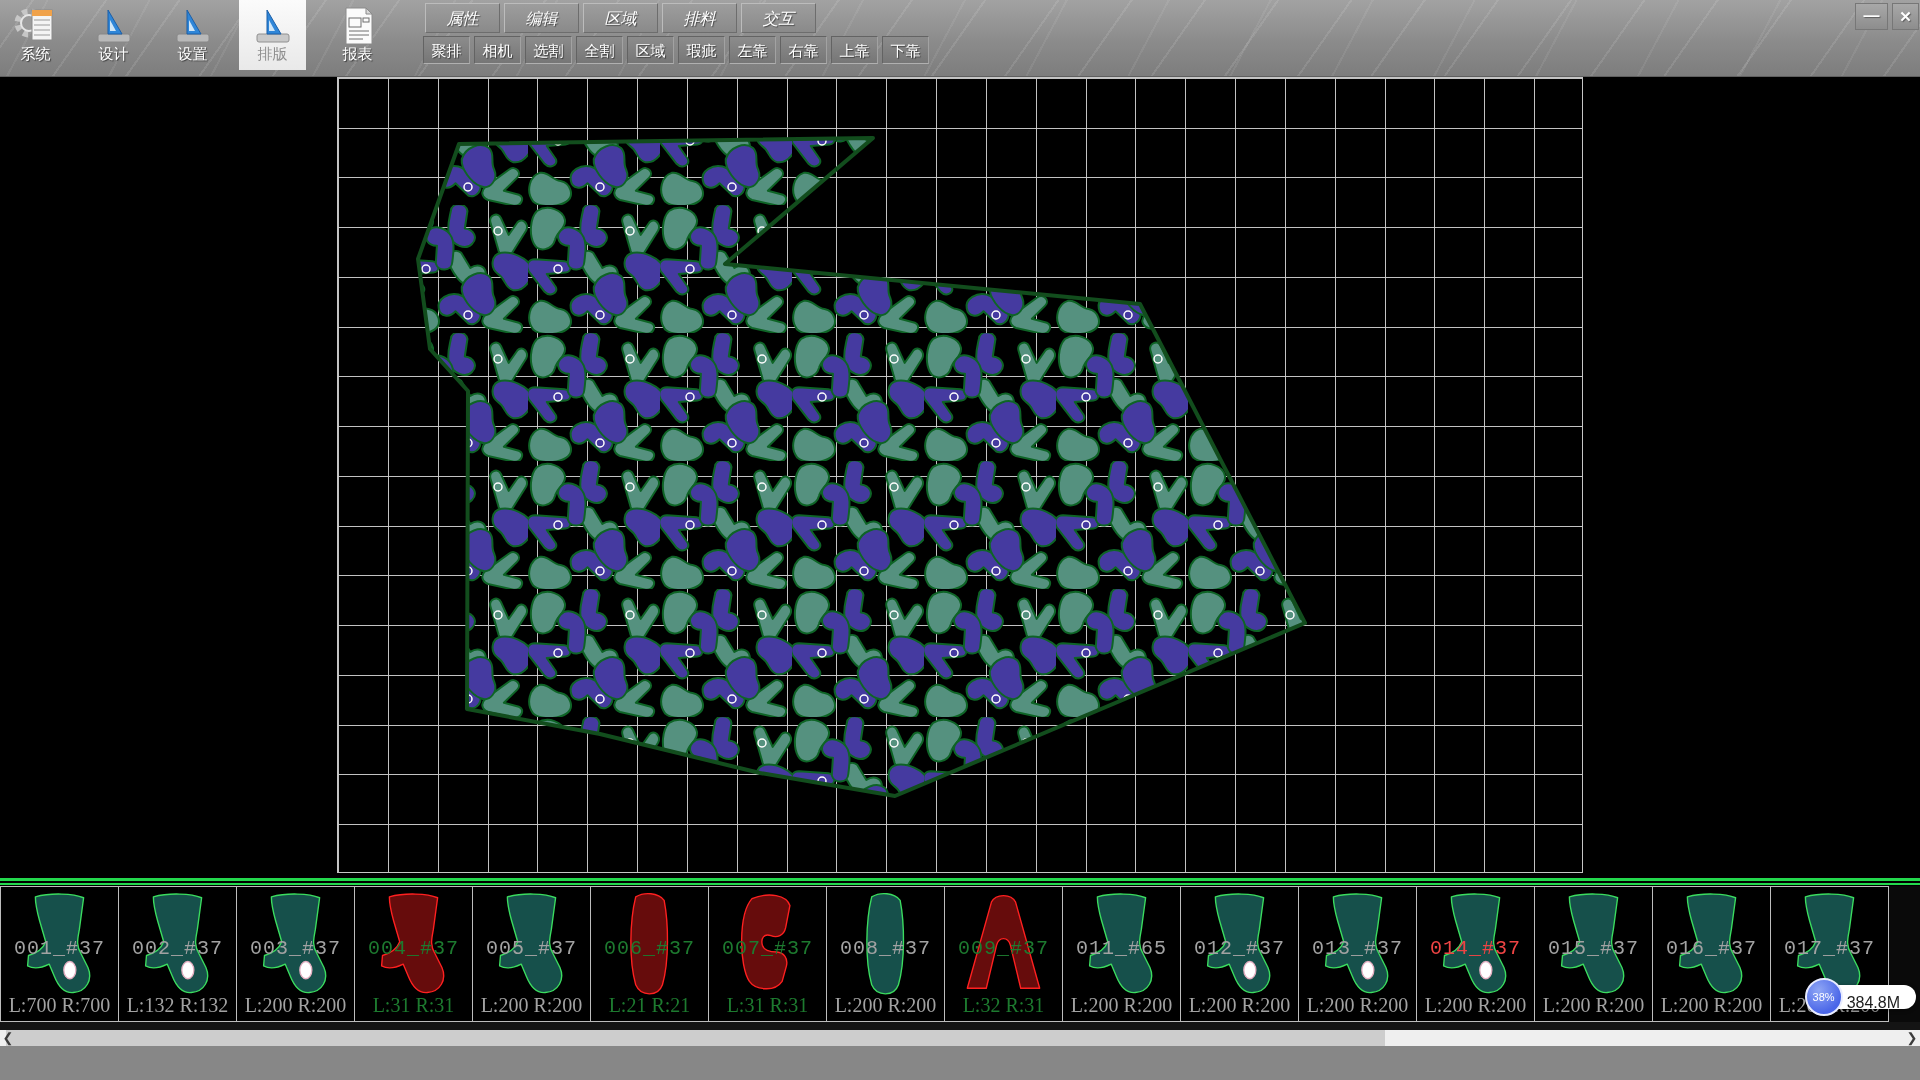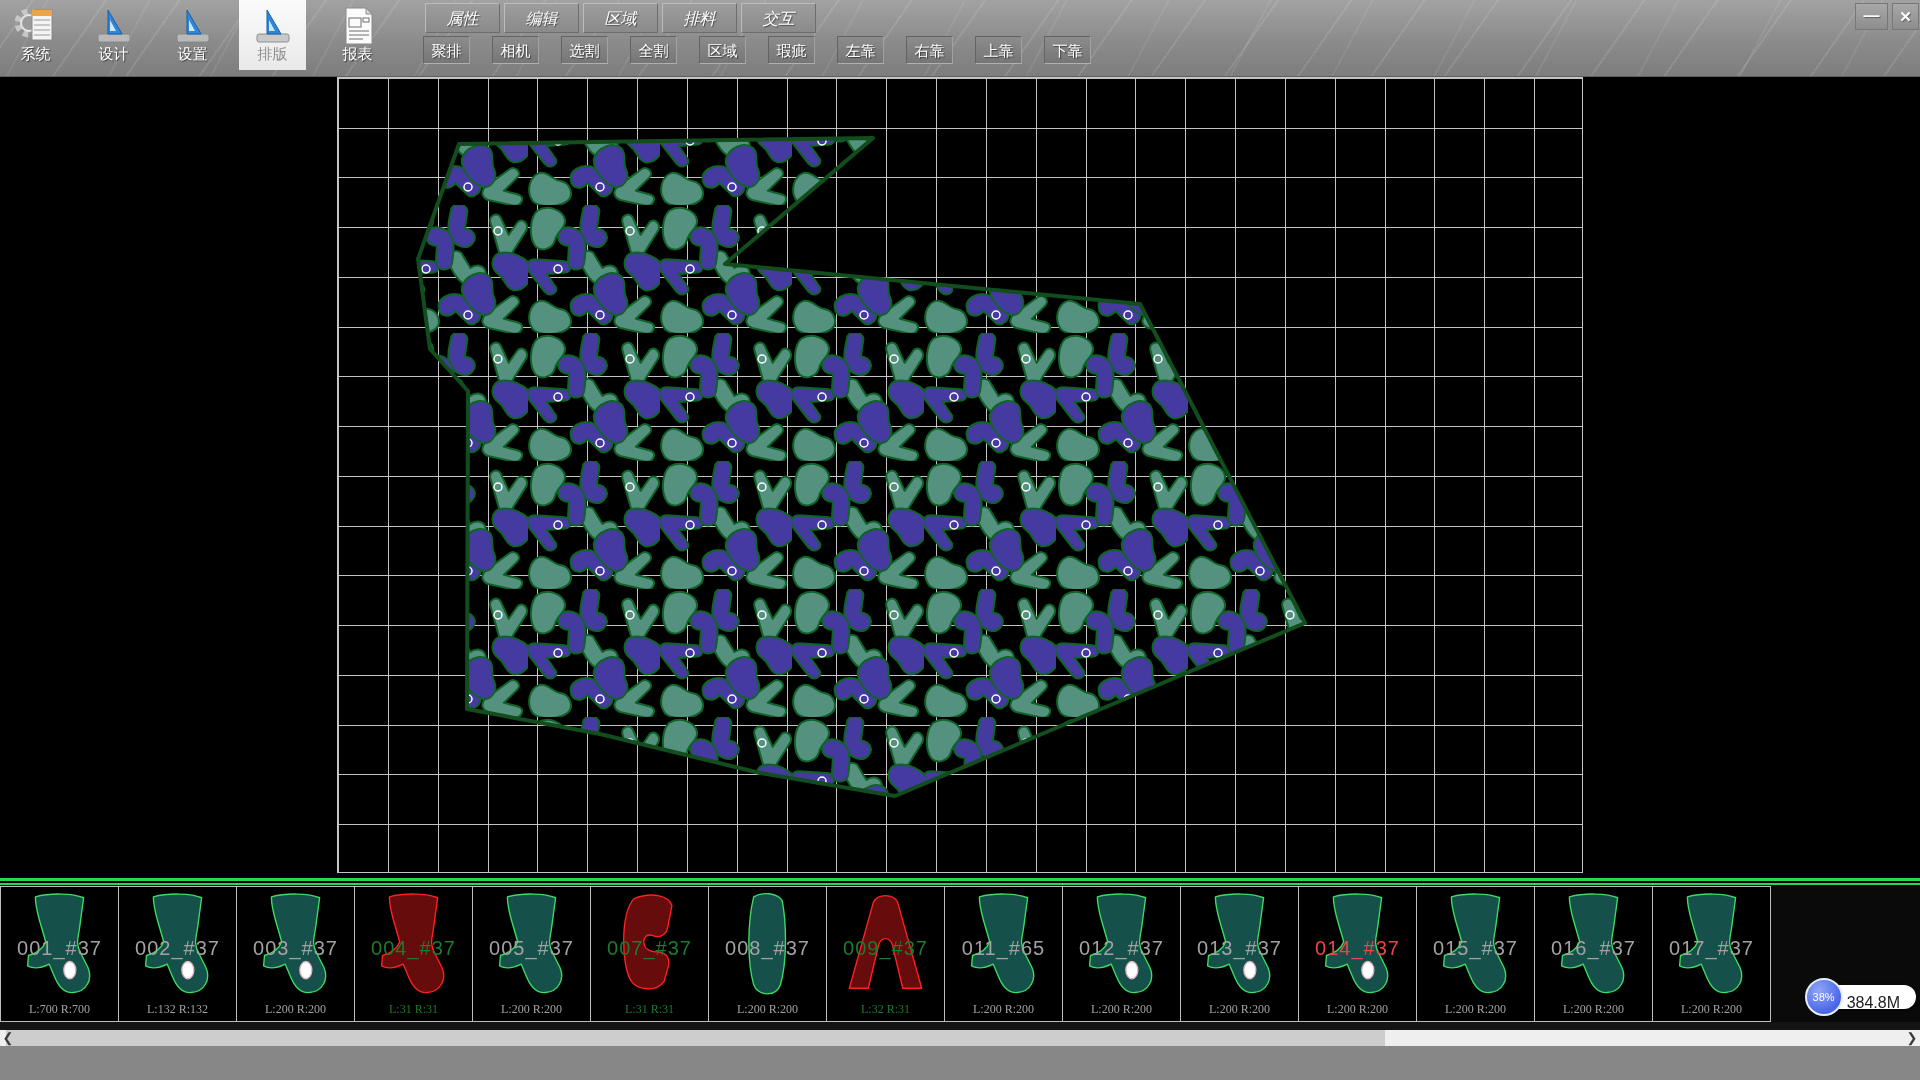--- a/index.html
+++ b/index.html
@@ -19,21 +19,21 @@
   .bigbtn.active{background:linear-gradient(#fbfbfb,#e9e9e9);}
   .bigbtn .blabel{position:absolute;left:0;right:0;bottom:6px;font-size:15px;color:#fff;
     text-shadow:1px 1px 1px rgba(0,0,0,.55);}
   .bigbtn.active .blabel{color:#8f8f8f;text-shadow:none;}
   .bigbtn svg{margin-top:6px;}
   .menurow1{position:absolute;left:425px;top:3px;display:flex;gap:4px;font-style:italic;}
   .menu-item{width:75px;height:30px;line-height:30px;text-align:center;color:#fff;font-size:16px;
     text-shadow:1px 1px 1px rgba(0,0,0,.5);
     background:linear-gradient(#9d9d9d,#8a8a8a);
     border:1px solid #bcbcbc;border-right-color:#6d6d6d;border-bottom-color:#6d6d6d;box-sizing:border-box;}
-  .menurow2{position:absolute;left:423px;top:36px;display:flex;gap:22px;}
+  .menurow2{position:absolute;left:423px;top:36px;display:flex;gap:4px;}
   .tool-btn{width:47px;height:28px;line-height:28px;text-align:center;color:#fff;font-size:15px;
     text-shadow:1px 1px 1px rgba(0,0,0,.55);
     background:linear-gradient(#8c8c8c,#767676);
     border:1px solid #636363;border-bottom-color:#b0b0b0;border-right-color:#a2a2a2;box-sizing:border-box;}
   .winctl{position:absolute;top:3px;height:27px;color:#fff;font-weight:bold;text-align:center;
     background:linear-gradient(#a8a8a8,#8d8d8d);border:1px solid #777;box-sizing:border-box;
     text-shadow:1px 1px 1px rgba(0,0,0,.4);}
   .winctl.min{left:1855px;width:33px;font-size:16px;line-height:24px;}
   .winctl.close{left:1892px;width:27px;font-size:15px;line-height:25px;}
 
@@ -51,23 +51,23 @@
   .greensep::before{content:"";position:absolute;left:0;top:0;width:100%;height:3px;background:var(--sep-green,#23d94d);}
   .greensep::after{content:"";position:absolute;left:0;top:5px;width:100%;height:2px;background:var(--sep-green,#23d94d);}
 
   
   .strip{position:absolute;left:0;top:886px;width:1920px;height:136px;background:#0a0a0a;
     display:flex;overflow:hidden;}
   .cell{position:relative;flex:0 0 117px;height:134px;background:#000;
     border:1px solid #bdbdbd;box-sizing:content-box;margin-right:-1px;}
   .cell svg{position:absolute;left:6px;top:3px;width:105px;height:112px;}
   .cell .cl{position:absolute;left:0;right:0;top:50px;text-align:center;
-    font-family:Liberation Sans, sans-serif;font-size:20px;letter-spacing:1px;}
+    font-family:Liberation Mono, monospace;font-size:20px;letter-spacing:1px;}
   .cell .lr{position:absolute;left:0;right:0;bottom:4px;text-align:center;
-    font-family:"Liberation Serif",serif;font-size:12px;}
+    font-family:"Liberation Serif",serif;font-size:20px;}
 
   
   .badge{position:absolute;right:4px;top:978px;display:flex;align-items:center;z-index:5;}
   .badge .pill{height:24px;line-height:36px;background:#fff;border-radius:18px;
     padding:0 16px 0 30px;margin-left:-26px;font-size:16px;color:#1d1d1d;
     box-shadow:0 1px 4px rgba(0,0,0,.45);}
   .badge .pct{position:relative;z-index:2;width:38px;height:38px;border-radius:50%;
     background:radial-gradient(circle at 35% 30%,#8fa6f5,var(--badge-blue,#4a66e8) 70%);
     border:2px solid #e8ecff;box-sizing:border-box;
     color:#fff;font-size:11px;display:flex;align-items:center;justify-content:center;}
@@ -241,20 +241,27 @@
       </div>
       <div class="cell">
         <svg viewBox="0 0 100 130" preserveAspectRatio="xMidYMid meet">
        <path d="M22,8 C40,3 66,4 78,9 L73,46 C71,57 69,64 75,74 L83,90 C89,104 81,118 66,119 C54,120 48,110 44,100 L38,86 C30,90 20,92 13,88 L14,76 C24,73 31,68 34,60 L27,36 C24,25 22,16 22,8 Z" fill="#16504b" stroke="#3bdc5f" stroke-width="1.6" stroke-linejoin="round"></path>
      </svg>
      <div class="cl" style="color:#a2a2a2">005_#37</div>
      <div class="lr" style="color:#a2a2a2">L:200 R:200</div>
       </div>
       <div class="cell">
         <svg viewBox="0 0 100 130" preserveAspectRatio="xMidYMid meet">
+       <path d="M34,8 C44,2 60,3 67,12 C72,38 73,82 65,110 C60,124 40,124 34,110 C26,82 27,36 34,8 Z" fill="#660c0c" stroke="#ff2020" stroke-width="1.6" stroke-linejoin="round"></path>
+     </svg>
+     <div class="cl" style="color:#1d7a2f">006_#37</div>
+     <div class="lr" style="color:#1d7a2f">L:21 R:21</div>
+      </div>
+      <div class="cell">
+        <svg viewBox="0 0 100 130" preserveAspectRatio="xMidYMid meet">
        <path d="M32,10 C52,2 72,6 76,18 L71,44 C69,53 61,56 54,53 C46,50 42,56 44,64 C46,71 54,72 61,72 C69,73 74,79 72,88 L67,106 C58,119 36,116 29,106 C17,88 16,28 32,10 Z" fill="#660c0c" stroke="#ff2020" stroke-width="1.6" stroke-linejoin="round"></path>
      </svg>
      <div class="cl" style="color:#1d7a2f">007_#37</div>
      <div class="lr" style="color:#1d7a2f">L:31 R:31</div>
       </div>
       <div class="cell">
         <svg viewBox="0 0 100 130" preserveAspectRatio="xMidYMid meet">
        <path d="M34,8 C44,2 60,3 67,12 C72,38 73,82 65,110 C60,124 40,124 34,110 C26,82 27,36 34,8 Z" fill="#16504b" stroke="#3bdc5f" stroke-width="1.6" stroke-linejoin="round"></path>
      </svg>
      <div class="cl" style="color:#a2a2a2">008_#37</div>

